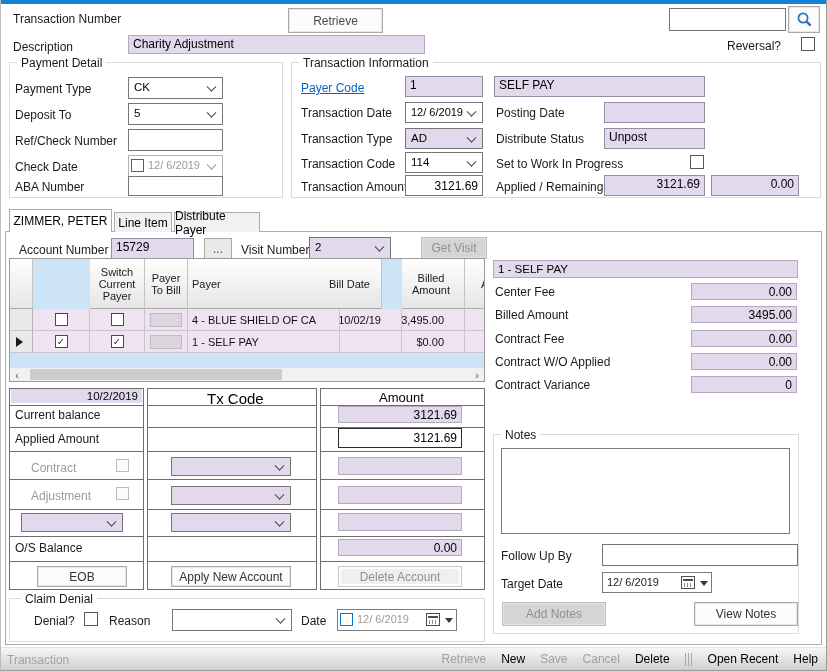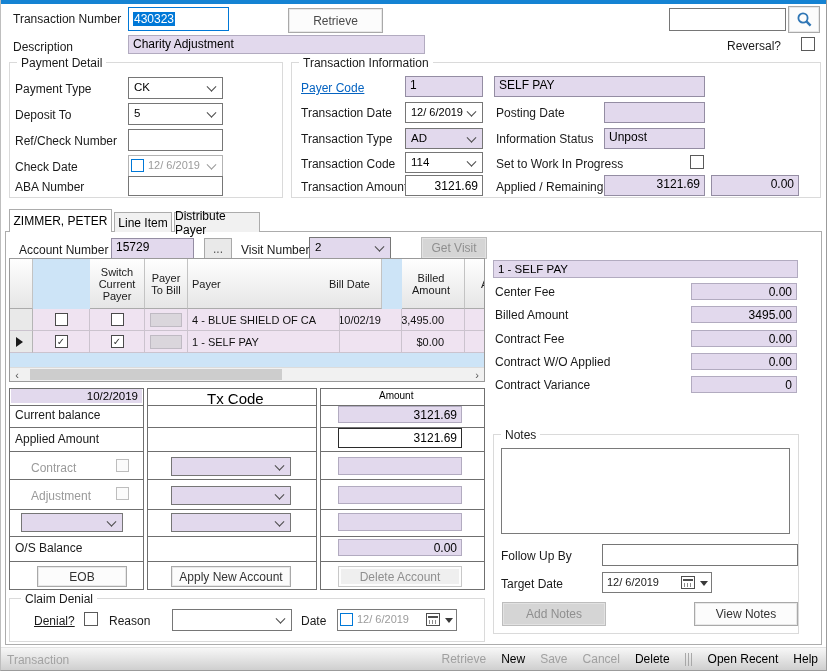--- a/index.html
+++ b/index.html
@@ -88,21 +88,20 @@
   textarea.notes { position:absolute; box-sizing:border-box; border:1px solid #7A7A7A; resize:none;
                    font-family:inherit; font-size:12px; outline:none; }
 </style>
 </head>
 <body>
 
 <div class="screen">
   <div class="topstrip"></div>
 
   <span class="lbl" style="left:12px;top:12px;">Transaction Number</span>
-  <div class="inp" style="left:127px;top:7px;width:101px;height:24px;border:1px solid #0078D7;line-height:20px;"><span class="sel">430323</span></div>
   <button class="btn" style="left:287px;top:8px;width:95px;height:25px;color:#4A4A4A;">Retrieve</button>
   <input class="inp" style="left: 668px; top: 8px; width: 117px; height: 23px;" value="">
   <button class="btn" style="left:787px;top:6px;width:32px;height:27px;">
     <svg width="17" height="17" viewBox="0 0 17 17">
       <circle cx="7" cy="7" r="4.6" fill="none" stroke="#2F76B5" stroke-width="1.8"></circle>
       <line x1="10.4" y1="10.4" x2="14.6" y2="14.6" stroke="#2F76B5" stroke-width="2.4"></line>
     </svg>
   </button>
   <span class="lbl" style="left:12px;top:40px;">Description</span>
   <div class="fld flat" style="left:127px;top:35px;width:297px;height:19px;">Charity Adjustment</div>
@@ -138,21 +137,21 @@
   <div class="fld" style="left:404px;top:76px;width:78px;height:21px;">1</div>
   <div class="fld" style="left:493px;top:76px;width:211px;height:21px;">SELF PAY</div>
 
   <span class="lbl" style="left:300px;top:106px;">Transaction Date</span>
   <div class="dd" style="left:404px;top:102px;width:78px;height:21px;font-size:11px;padding-right:15px;"><span>12/ 6/2019</span><span class="chev"></span></div>
   <span class="lbl" style="left:495px;top:106px;">Posting Date</span>
   <div class="fld" style="left:603px;top:102px;width:101px;height:21px;"></div>
 
   <span class="lbl" style="left:300px;top:132px;">Transaction Type</span>
   <div class="dd lav" style="left:404px;top:128px;width:78px;height:21px;"><span>AD</span><span class="chev"></span></div>
-  <span class="lbl" style="left:495px;top:132px;">Information Status</span>
+  <span class="lbl" style="left:495px;top:132px;">Distribute Status</span>
   <div class="fld" style="left:603px;top:128px;width:101px;height:21px;">Unpost</div>
 
   <span class="lbl" style="left:300px;top:157px;">Transaction Code</span>
   <div class="dd" style="left:404px;top:152px;width:78px;height:21px;"><span>114</span><span class="chev"></span></div>
   <span class="lbl" style="left:495px;top:157px;">Set to Work In Progress</span>
   <span class="cbx" style="left:689px;top:155px;"></span>
 
   <span class="lbl" style="left:300px;top:180px;">Transaction Amount</span>
   <input class="inp r" style="left: 404px; top: 175px; width: 78px; height: 21px;" value="3121.69">
   <span class="lbl" style="left:495px;top:180px;">Applied / Remaining</span>
@@ -265,21 +264,21 @@
       <div class="aline" style="top:38px;"></div>
     <div class="aline" style="top:62px;"></div>
       <div class="aline" style="top:90px;"></div>
     <div class="aline" style="top:120px;"></div>
       <div class="aline" style="top:147px;"></div>
     <div class="aline" style="top:172px;"></div>
   </div>
 
   <div class="fld flat r" style="left:10px;top:389px;width:131px;height:14px;border:none;font-size:11.5px;padding:0 4px;line-height:14px;">10/2/2019</div>
   <span class="ahead" style="left:206px;top:390px;font-size:15px;">Tx Code</span>
-  <span class="ahead" style="left:378px;top:390px;font-size:10px;">Amount</span>
+  <span class="ahead" style="left:378px;top:390px;font-size:13px;">Amount</span>
 
   <span class="lbl" style="left:14px;top:408px;">Current balance</span>
   <div class="fld flat r" style="left:337px;top:406px;width:124px;height:17px;">3121.69</div>
 
   <span class="lbl" style="left:14px;top:432px;">Applied Amount</span>
   <input class="inp r" style="left: 337px; top: 428px; width: 124px; height: 20px; border-color: rgb(43, 43, 43);" value="3121.69">
 
   <span class="lbl dim" style="left:30px;top:461px;">Contract</span>
   <span class="cbx dis" style="left:115px;top:459px;width:13px;height:13px;"></span>
   <div class="dd lav" style="left:170px;top:457px;width:120px;height:19px;">
@@ -304,21 +303,21 @@
 
   <span class="lbl" style="left:14px;top:541px;">O/S Balance</span>
   <div class="fld flat r" style="left:337px;top:539px;width:124px;height:17px;">0.00</div>
 
   <button class="btn" style="left:36px;top:566px;width:90px;height:21px;">EOB</button>
   <button class="btn" style="left:170px;top:566px;width:120px;height:21px;">Apply New Account</button>
   <button class="btn disl" style="left:337px;top:566px;width:124px;height:21px;">Delete Account</button>
 
   <div class="grp" style="left:8px;top:598px;width:476px;height:44px;"></div>
   <span class="grp-t" style="left:20px;top:592px;">Claim Denial</span>
-  <span class="lbl" style="left:33px;top:614px;text-decoration:underline;">Denial?</span>
+  <span class="lbl" style="left:33px;top:614px;">Denial?</span>
   <span class="cbx" style="left:83px;top:612px;"></span>
   <span class="lbl" style="left:108px;top:614px;">Reason</span>
   <div class="dd" style="left:171px;top:609px;width:120px;height:22px;">
       <span class="chev"></span>
     </div>
   <span class="lbl" style="left:300px;top:614px;">Date</span>
   <div class="inp" style="left:336px;top:609px;width:120px;height:22px;border-color:#7A7A7A;">
     <span class="cbx blue" style="left:2px;top:3px;width:13px;height:13px;"></span>
     <span class="lbl gray" style="left:19px;top:3px;font-size:11px;">12/ 6/2019</span>
     <span class="cal" style="right:16px;top:3px;"></span>

